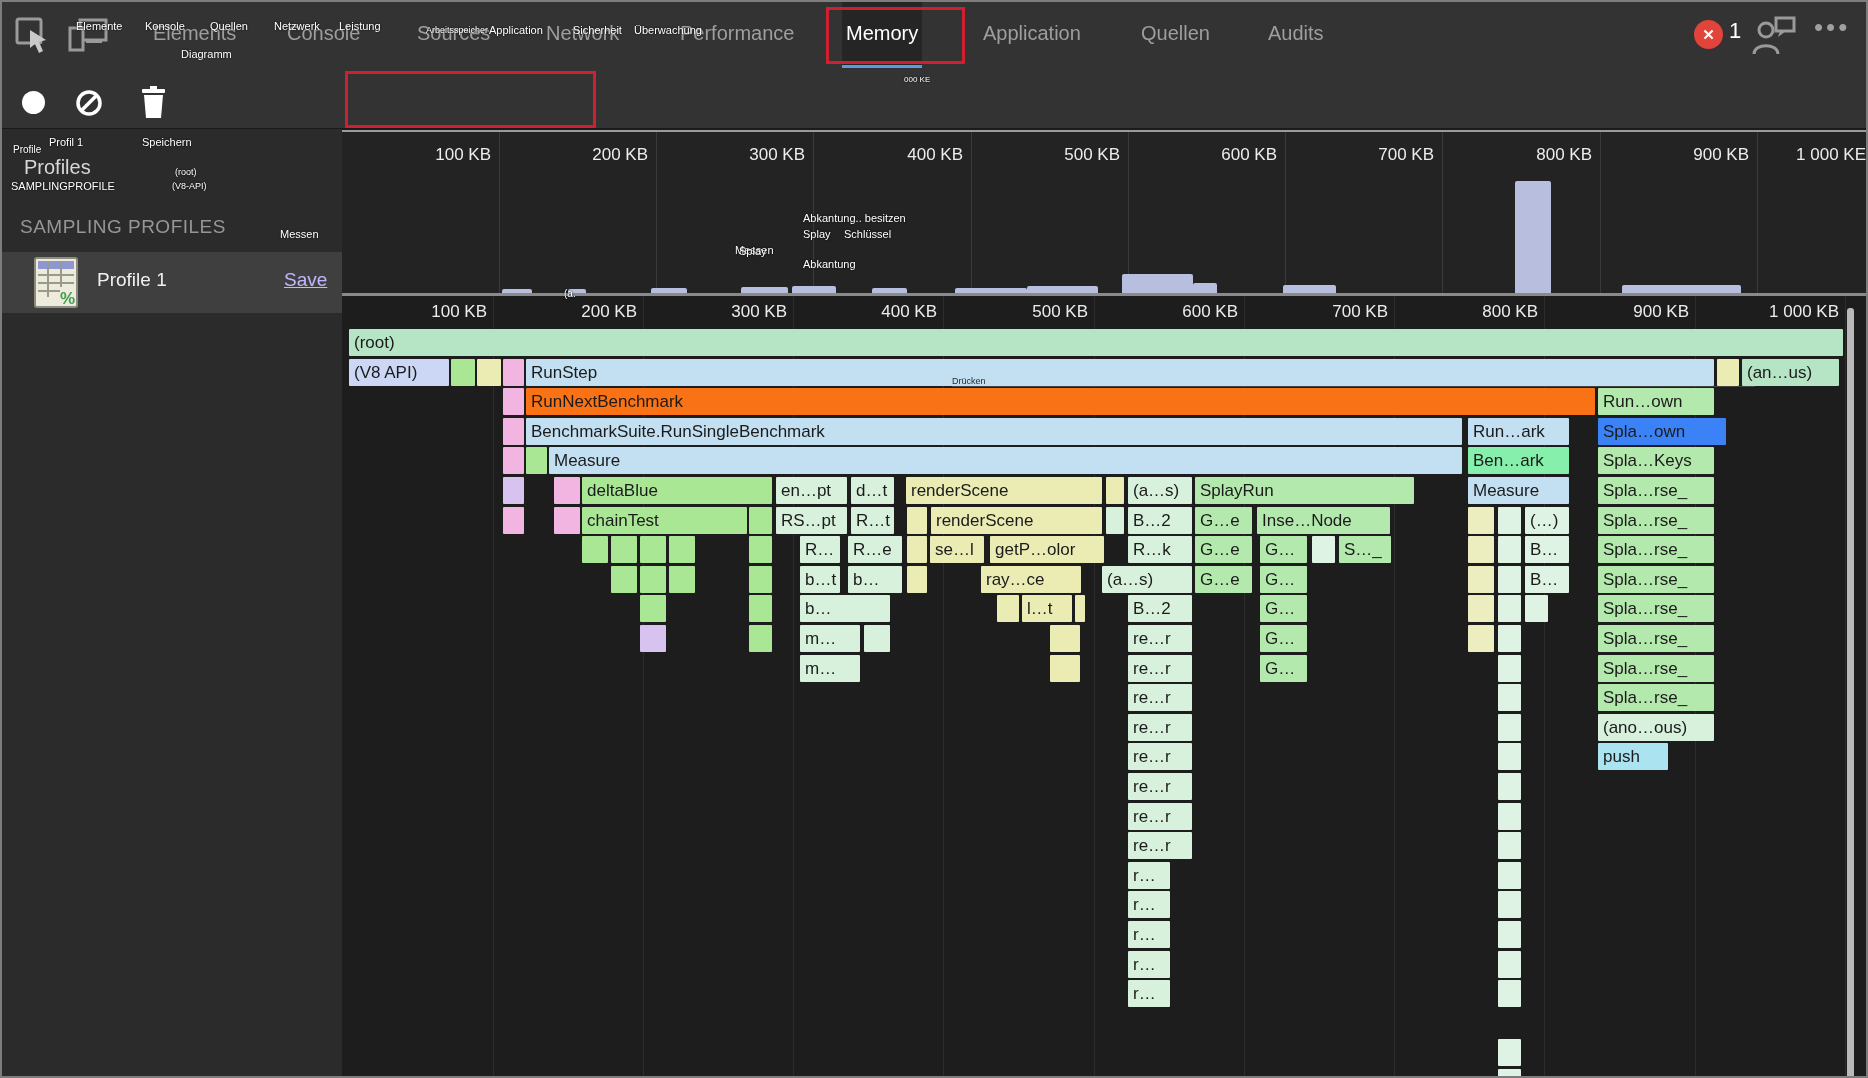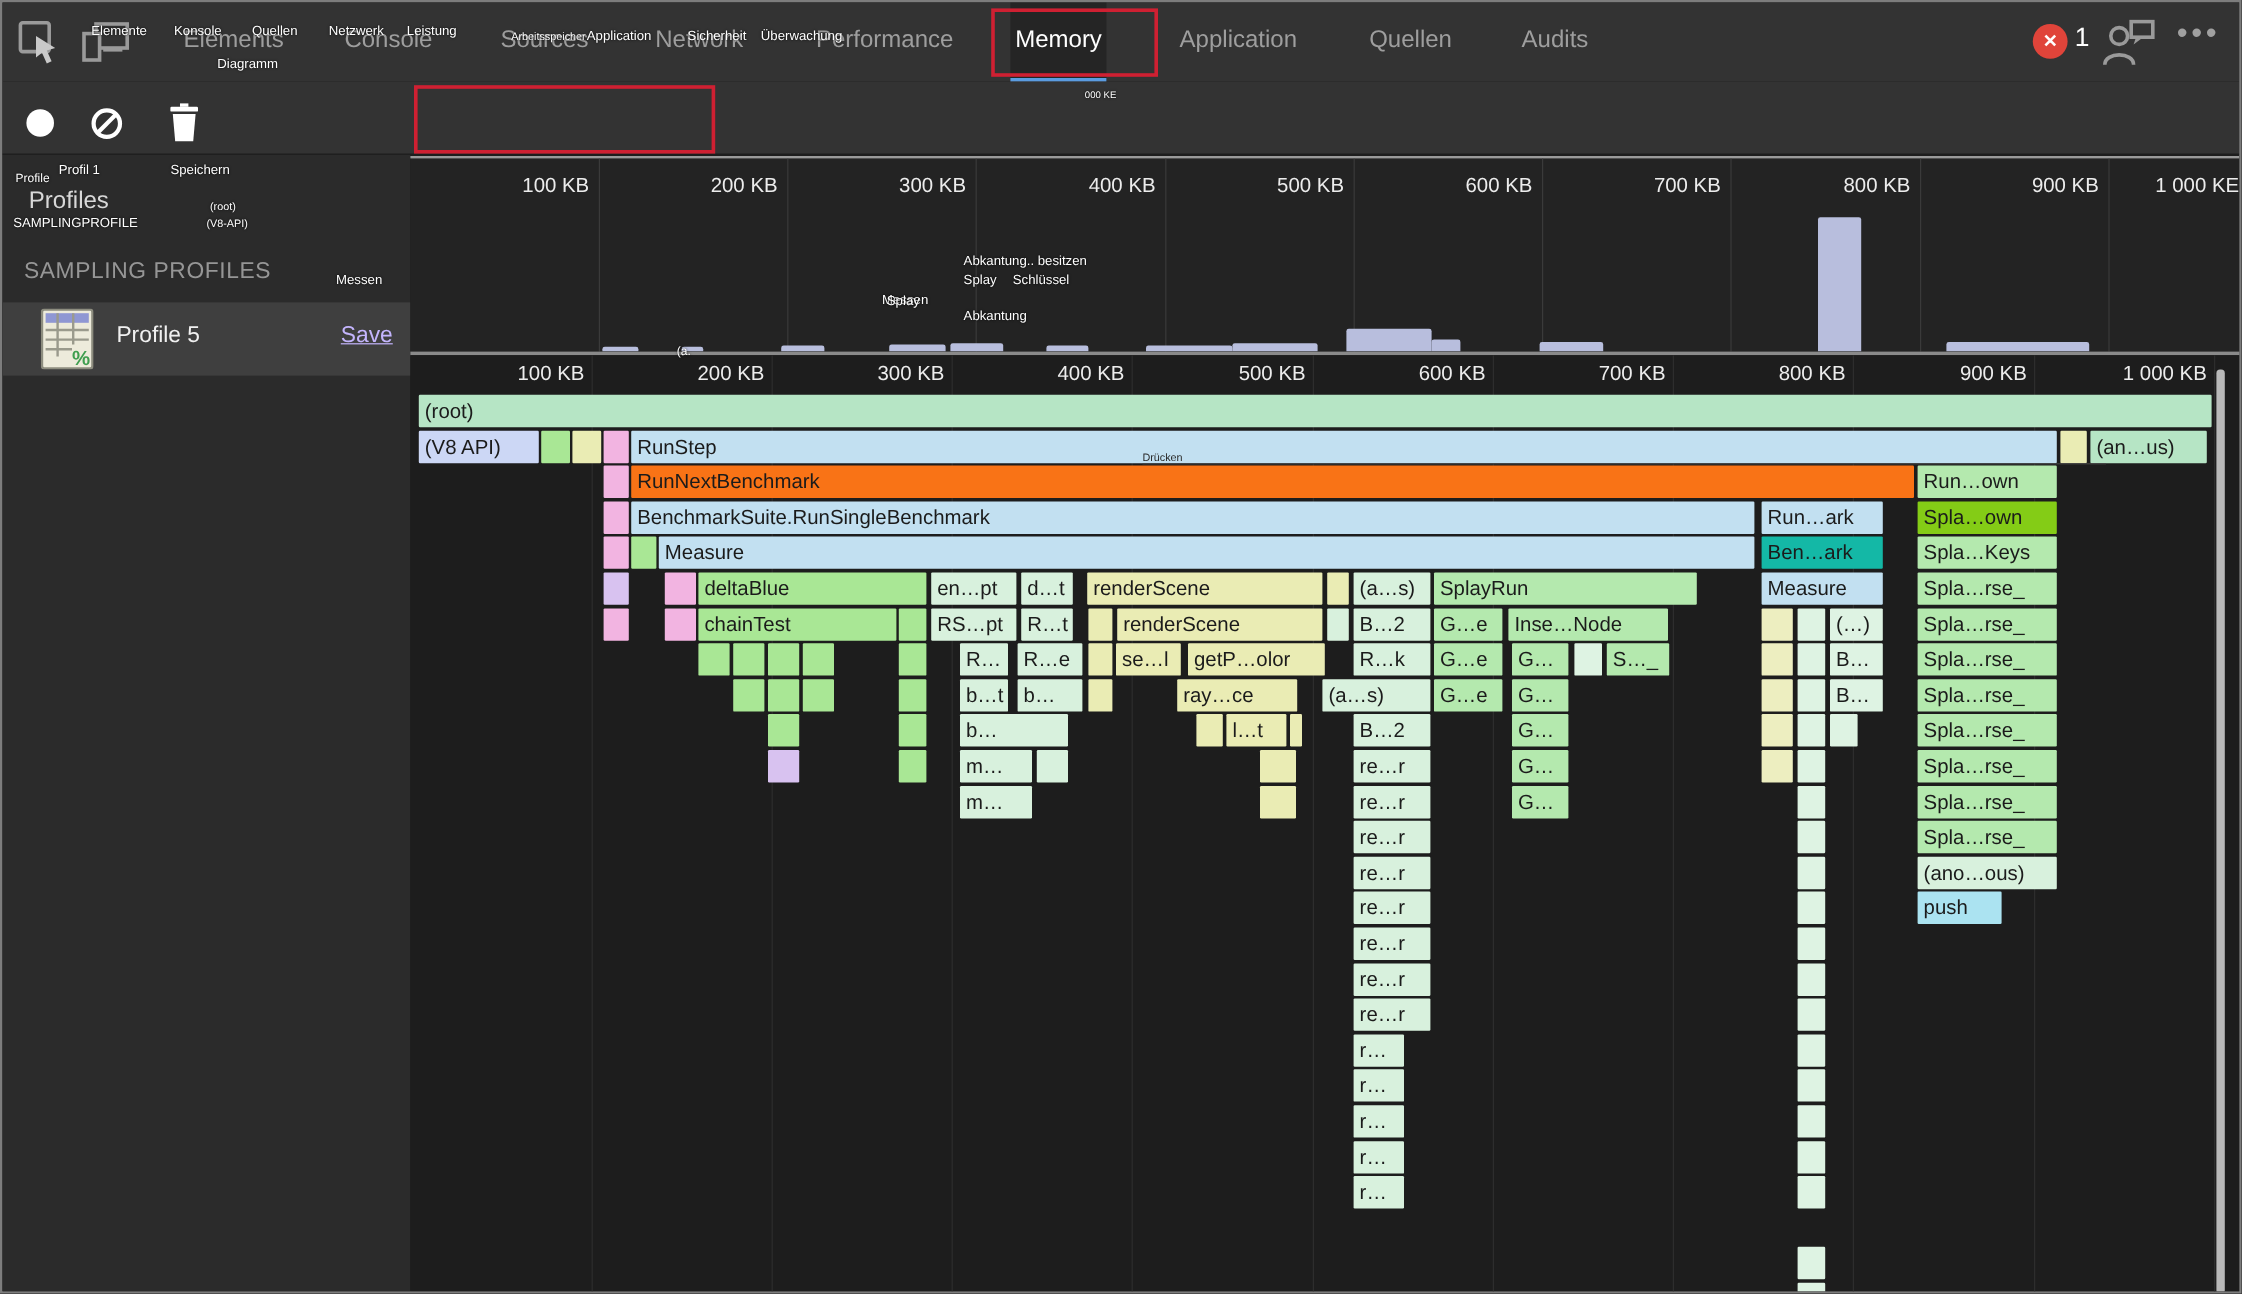--- a/index.html
+++ b/index.html
@@ -133,21 +133,21 @@
             <rect x="1" y="1" width="42" height="49" rx="2" fill="#edebdb" stroke="#8d8d7f" stroke-width="2"></rect>
             <rect x="4" y="4" width="36" height="8" fill="#8f97d3"></rect>
             <line x1="4" y1="18" x2="40" y2="18" stroke="#9a9a8c" stroke-width="2"></line>
             <line x1="4" y1="26" x2="40" y2="26" stroke="#9a9a8c" stroke-width="2"></line>
             <line x1="4" y1="34" x2="26" y2="34" stroke="#9a9a8c" stroke-width="2"></line>
             <line x1="14" y1="4" x2="14" y2="40" stroke="#9a9a8c" stroke-width="2"></line>
             <line x1="27" y1="4" x2="27" y2="30" stroke="#9a9a8c" stroke-width="2"></line>
             <text x="26" y="47" font-size="17" font-weight="bold" fill="#3f9e4f" font-family="Liberation Sans, sans-serif">%</text>
           </svg>
       </span>
-      <span class="plabel">Profile 5</span>
+      <span class="plabel">Profile 1</span>
       <span id="save-link">Save</span>
     </div>
     <div id="sidebar-overlays">
         <div class="ov" style="left: 47px; top: 7px; font-size: 11px;">Profil 1</div>
         <div class="ov" style="left: 140px; top: 7px; font-size: 11px;">Speichern</div>
         <div class="ov" style="left: 173px; top: 38px; font-size: 9px;">(root)</div>
         <div class="ov" style="left: 170px; top: 52px; font-size: 9px;">(V8-API)</div>
         <div class="ov" style="left: 278px; top: 99px; font-size: 11px;">Messen</div>
       </div>
   </div>
@@ -216,25 +216,25 @@
       <div class="cell" style="left: 161px; top: 63px; width: 21px; background: rgb(242, 180, 225);"></div>
       <div class="cell" style="left: 184px; top: 63px; width: 1188px; background: rgb(194, 224, 241);">RunStep</div>
       <div class="cell" style="left: 1375px; top: 63px; width: 22px; background: rgb(234, 236, 180);"></div>
       <div class="cell" style="left: 1400px; top: 63px; width: 97px; background: rgb(182, 229, 197);">(an…us)</div>
       <div class="cell" style="left: 161px; top: 92px; width: 21px; background: rgb(242, 180, 225);"></div>
       <div class="cell" style="left: 184px; top: 92px; width: 1069px; background: #f97316;">RunNextBenchmark</div>
       <div class="cell" style="left: 1256px; top: 92px; width: 116px; background: rgb(180, 233, 174);">Run…own</div>
       <div class="cell" style="left: 161px; top: 122px; width: 21px; background: rgb(242, 180, 225);"></div>
       <div class="cell" style="left: 184px; top: 122px; width: 936px; background: rgb(194, 224, 241);">BenchmarkSuite.RunSingleBenchmark</div>
       <div class="cell" style="left: 1126px; top: 122px; width: 101px; background: rgb(194, 224, 241);">Run…ark</div>
-      <div class="cell" style="left: 1256px; top: 122px; width: 116px; background: #84cc16;">Spla…own</div>
+      <div class="cell" style="left: 1256px; top: 122px; width: 128px; background: #3b82f6;">Spla…own</div>
       <div class="cell" style="left: 161px; top: 151px; width: 21px; background: rgb(242, 180, 225);"></div>
       <div class="cell" style="left: 184px; top: 151px; width: 21px; background: rgb(169, 231, 149);"></div>
       <div class="cell" style="left: 207px; top: 151px; width: 913px; background: rgb(194, 224, 241);">Measure</div>
-      <div class="cell" style="left: 1126px; top: 151px; width: 101px; background: #14b8a6;">Ben…ark</div>
+      <div class="cell" style="left: 1126px; top: 151px; width: 101px; background: #86efac;">Ben…ark</div>
       <div class="cell" style="left: 1256px; top: 151px; width: 116px; background: rgb(180, 233, 174);">Spla…Keys</div>
       <div class="cell" style="left: 161px; top: 181px; width: 21px; background: rgb(216, 194, 240);"></div>
       <div class="cell" style="left: 212px; top: 181px; width: 26px; background: rgb(242, 180, 225);"></div>
       <div class="cell" style="left: 240px; top: 181px; width: 190px; background: rgb(169, 231, 149);">deltaBlue</div>
       <div class="cell" style="left: 434px; top: 181px; width: 71px; background: rgb(216, 241, 221);">en…pt</div>
       <div class="cell" style="left: 509px; top: 181px; width: 43px; background: rgb(216, 241, 221);">d…t</div>
       <div class="cell" style="left: 564px; top: 181px; width: 196px; background: rgb(234, 236, 180);">renderScene</div>
       <div class="cell" style="left: 764px; top: 181px; width: 18px; background: rgb(234, 236, 180);"></div>
       <div class="cell" style="left: 786px; top: 181px; width: 64px; background: rgb(216, 241, 221);">(a…s)</div>
       <div class="cell" style="left: 853px; top: 181px; width: 219px; background: rgb(180, 233, 174);">SplayRun</div>

